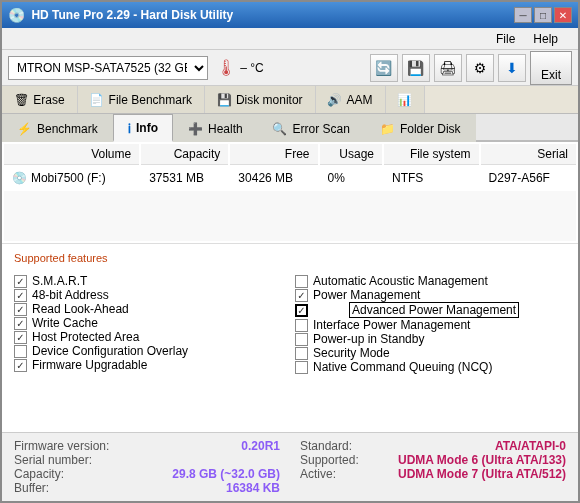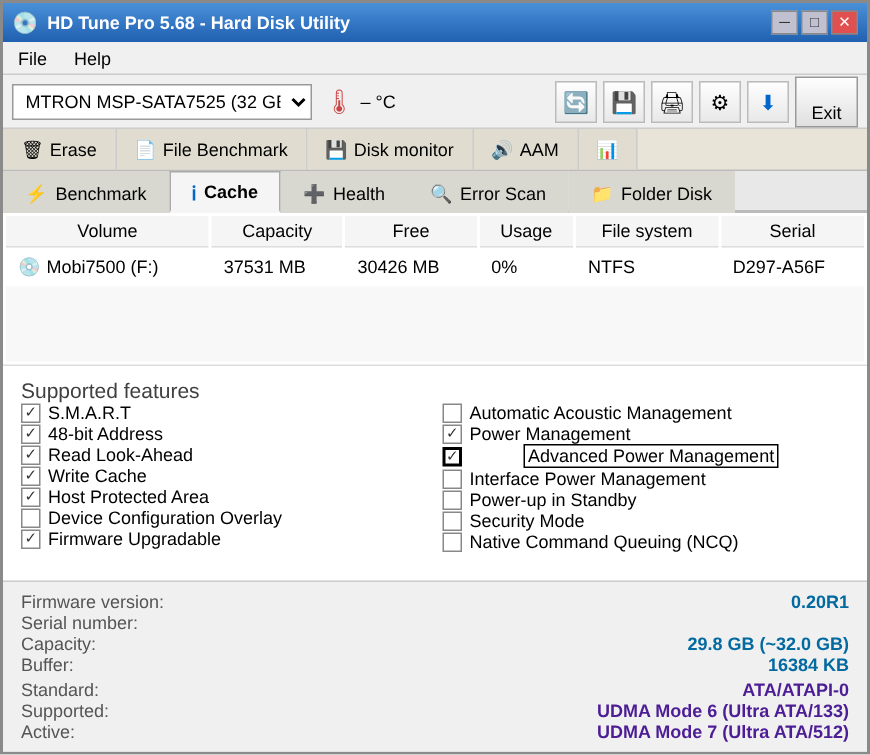--- a/index.html
+++ b/index.html
@@ -49,26 +49,27 @@
       cursor: pointer;
       display: flex;
       align-items: center;
       justify-content: center;
       color: #333;
     }
     .title-btn.close { background: #e05050; color: white; }
     .menubar {
       background: #f0f0f0;
       border-bottom: 1px solid #ccc;
-      padding: 2px 6px;
+      padding: 2px 16px;
       display: flex;
       gap: 10px;
       flex-shrink: 0;
       height: 22px;
       align-items: center;
+      justify-content: flex-end;
     }
     .menubar-item {
       font-size: 12px;
       cursor: pointer;
       padding: 1px 4px;
     }
     .toolbar1 {
       background: #f0f0f0;
       border-bottom: 1px solid #ccc;
       padding: 4px 6px;
@@ -168,21 +169,21 @@
       background: white;
       overflow: hidden;
       display: flex;
       flex-direction: column;
     }
     .drive-table {
       width: 100%;
       border-bottom: 1px solid #ddd;
     }
     .drive-table th {
-      text-align: center;
+      text-align: right;
       padding: 3px 8px;
       font-weight: normal;
       font-size: 12px;
       border-bottom: 1px solid #ddd;
       background: #f5f5f5;
     }
     .drive-table td {
       padding: 4px 8px;
       font-size: 12px;
       vertical-align: middle;
@@ -191,23 +192,23 @@
     .drive-row-icon {
       display: inline-flex;
       align-items: center;
       gap: 4px;
     }
     .features-section {
       padding: 8px 12px;
       flex: 1;
     }
     .features-title {
-      font-size: 14px;
-      margin-bottom: 0;
-      color: #404040;
+      font-size: 11px;
+      margin-bottom: 10px;
+      color: #c2410c;
     }
     .features-grid {
       display: grid;
       grid-template-columns: 1fr 1fr;
       gap: 3px 10px;
     }
     .feature-item {
       display: flex;
       align-items: center;
       gap: 5px;
@@ -226,41 +227,41 @@
     }
     .checkbox.checked { color: #333; }
     .checkbox.highlighted {
       border: 2px solid #000;
     }
     .info-bar {
       background: #f0f0f0;
       border-top: 1px solid #ccc;
       padding: 6px 12px;
       display: grid;
-      grid-template-columns: 1fr;
+      grid-template-columns: 1fr 1fr;
       gap: 3px 20px;
       font-size: 12px;
     }
     .info-row {
       display: flex;
       justify-content: space-between;
     }
     .info-label { color: #555; }
-    .info-value { font-weight: bold; color: #0369a1; text-align: right; }
-    .info-value.blue { color: #4c1d95; }
+    .info-value { font-weight: bold; color: #8b5cf6; text-align: right; }
+    .info-value.blue { color: #be185d; }
   </style>
 </head>
 <body>
 
 <div class="window">
 
   <div class="title-bar">
     <div class="title-bar-left">
       <span style="font-size:14px;">💿</span>
-      <span>HD Tune Pro 5.68 - Hard Disk Utility</span>
+      <span>HD Tune Pro 2.29 - Hard Disk Utility</span>
     </div>
     <div class="title-controls">
       <div class="title-btn">─</div>
       <div class="title-btn">□</div>
       <div class="title-btn close">✕</div>
     </div>
   </div>
 
   <div class="menubar">
     <span class="menubar-item">File</span>
@@ -306,21 +307,21 @@
     </div>
   </div>
 
   <div class="tabs-row2">
     <div class="tab2-item">
       <span>⚡</span>
       <span>Benchmark</span>
     </div>
     <div class="tab2-item active">
       <span style="color:#0066cc; font-weight:bold; font-size:13px;">ℹ</span>
-      <span>Cache</span>
+      <span>Info</span>
     </div>
     <div class="tab2-item">
       <span style="color:red;">➕</span>
       <span>Health</span>
     </div>
     <div class="tab2-item">
       <span>🔍</span>
       <span>Error Scan</span>
     </div>
     <div class="tab2-item">

